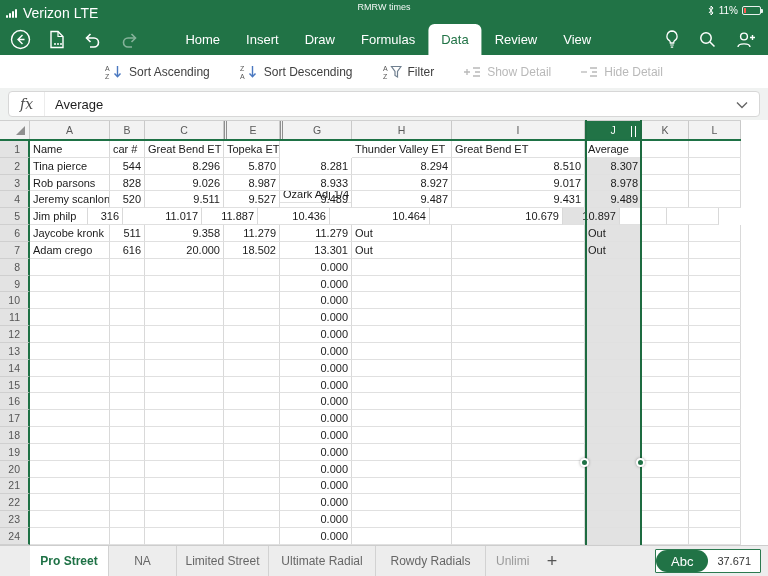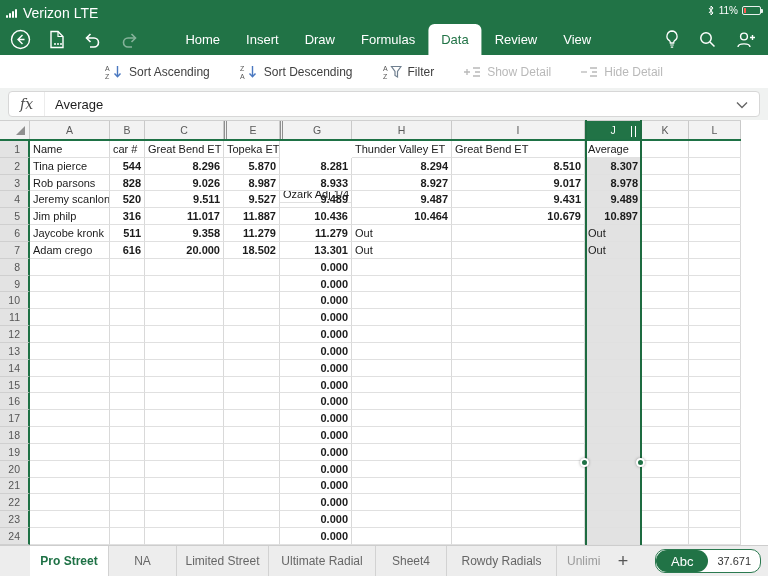--- a/index.html
+++ b/index.html
@@ -57,39 +57,39 @@
   .corner i { position:absolute; right:4px; bottom:4px; width:0; height:0;
               border-right:9px solid #8f8f8f; border-top:9px solid transparent; }
   .col-handle { position:absolute; right:5px; top:5px; width:5px; height:11px;
                 border-left:1.5px solid #fff; border-right:1.5px solid #fff; }
   .body { position:absolute; top:21px; left:0; width:741px; height:404px; overflow:hidden; }
   .g-row { display:flex; height:16.8333px; }
   .gut { width:30px; background:#e3e3e3; color:#555; font-size:10.5px; display:flex; align-items:center;
          justify-content:flex-end; padding-right:8px; border-bottom:1px solid #cfcfcf; border-right:2px solid #1e7145; }
   .cell { height:100%; display:flex; align-items:center; padding:0 3px; color:#1b1b1b;
           border-right:1px solid #d9d9d9; border-bottom:1px solid #e0e0e0; white-space:nowrap; overflow:hidden; }
-  .cell.r { justify-content:flex-end;font-weight:bold; }
+  .cell.r { justify-content:flex-end; }
   .cell.jsel { background:#e2e2e2; }
   .cell.jactive { background:#fff; }
   .joverlay { position:absolute; left:585px; top:0px; width:57px; height:425px; pointer-events:none;
               border-left:2px solid #1d6b40; border-right:2px solid #1d6b40; }
   .handle-dot { position:absolute; width:9px; height:9px; background:#1e7145; border:2px solid #fff;
                 border-radius:50%; box-shadow:0 0 3px rgba(0,0,0,.35); }
 
   
   .sheetbar { position:absolute; top:545px; left:0; right:0; height:31px; background:#ededed;
               border-top:1px solid #cdcdcd; display:flex; align-items:stretch; padding-left:30px; }
   .sheet-tab { display:flex; align-items:center; justify-content:center; font-size:12px; color:#666;
                padding:0 4px; position:relative; }
   .sheet-tab + .sheet-tab { border-left:1px solid #d2d2d2; }
   .sheet-tab.selected { background:#fff; color:#1e7145; font-weight:bold; border-left:none; }
   .sheet-tab.cut { width:48px; overflow:hidden; justify-content:flex-start; padding-left:10px; color:#9a9a9a; }
   .add-tab { display:flex; align-items:center; justify-content:center; width:38px; font-size:18px; color:#555; }
   .pill { position:absolute; right:7px; top:549px; height:24px; width:106px; background:#fff;
-          border:1.5px solid #2b7a50; border-radius:10px; display:flex; align-items:center; overflow:hidden; }
+          border:1.5px solid #2b7a50; border-radius:1px; display:flex; align-items:center; overflow:hidden; }
   .pill-abc { height:100%; background:#217346; color:#fff; font-size:13px; display:flex; align-items:center;
               padding:0 15px; border-radius:12px; }
   .pill-val { flex:1; text-align:center; font-size:11px; color:#333; }
 
   svg { display:block; }
 </style>
 </head>
 <body>
 
 <div class="app">
@@ -100,20 +100,21 @@
         <span class="sig">
           <i style="height:3px"></i>
             <i style="height:5px"></i>
             <i style="height:7px"></i>
             <i style="height:9px"></i>
         </span>
         <span>Verizon</span>
         <span>LTE</span>
       </div>
       <div class="sb-center">
+        <div class="sb-doc">RMRW times</div>
       </div>
       <div class="sb-right">
         <span>
           <svg width="8" height="11" viewBox="0 0 8 11">
               <path d="M2 3 L6 8 L4 10 V1 L6 3 L2 8" fill="none" stroke="#fff" stroke-width="1"></path>
             </svg>
         </span>
         <span>11%</span>
         <span class="battery">
             <i></i>
@@ -313,21 +314,21 @@
           <div class="cell r" style="width: 56px;">9.527</div>
           <div class="cell r" style="width: 72px;">9.489</div>
           <div class="cell r" style="width: 100px;">9.487</div>
           <div class="cell r" style="width: 133px;">9.431</div>
           <div class="cell r jsel" style="width: 57px;">9.489</div>
           <div class="cell" style="width: 47px;"></div>
           <div class="cell" style="width: 52px;"></div>
         </div>
         <div class="g-row">
           <div class="gut">5</div>
-          <div class="cell" style="width: 80px;">Jim philp</div>
+          <div class="cell" style="width: 58px;">Jim philp</div>
           <div class="cell r" style="width: 35px;">316</div>
           <div class="cell r" style="width: 79px;">11.017</div>
           <div class="cell r" style="width: 56px;">11.887</div>
           <div class="cell r" style="width: 72px;">10.436</div>
           <div class="cell r" style="width: 100px;">10.464</div>
           <div class="cell r" style="width: 133px;">10.679</div>
           <div class="cell r jsel" style="width: 57px;">10.897</div>
           <div class="cell" style="width: 47px;"></div>
           <div class="cell" style="width: 52px;"></div>
         </div>
@@ -582,21 +583,20 @@
     <div class="joverlay"></div>
     <div class="handle-dot" style="left:580px; top:338px;"></div>
     <div class="handle-dot" style="left:636px; top:338px;"></div>
   </div>
 
   <div class="sheetbar">
     <div class="sheet-tab selected" style="width:78px">Pro Street</div>
     <div class="sheet-tab" style="width:68px">NA</div>
     <div class="sheet-tab" style="width:92px">Limited Street</div>
     <div class="sheet-tab" style="width:107px">Ultimate Radial</div>
-    <div class="sheet-tab" style="width:71px">Sheet4</div>
     <div class="sheet-tab" style="width:110px">Rowdy Radials</div>
     <div class="sheet-tab cut">Unlimi</div>
     <div class="add-tab">+</div>
   </div>
 
   <div class="pill">
     <span class="pill-abc">Abc</span>
     <span class="pill-val">37.671</span>
   </div>
 

